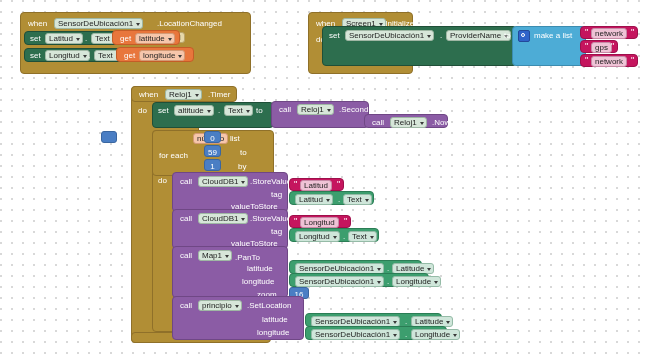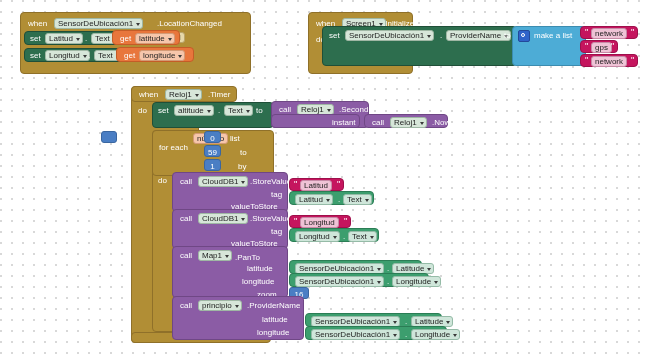--- a/index.html
+++ b/index.html
@@ -227,32 +227,29 @@
     <span class="lbl" style="left:65px;top:3px;">.</span>
     <span class="fld" style="left:71px;top:2px;">Text</span>
     <span class="lbl" style="left:103px;top:3px;">to</span>
   </div>
 
   <div class="blk callblk" style="left:271px;top:101px;width:98px;height:27px;">
     <span class="lbl" style="left:7px;top:3px;">call</span>
     <span class="fld" style="left:25px;top:2px;">Reloj1</span>
     <span class="lbl" style="left:67px;top:3px;">.Second</span>
   </div>
-  <div class="blk callblk" style="left:271px;top:114px;width:89px;height:14px;">
-    <span class="lbl" style="left:60px;top:3px;">instant</span>
-  </div>
   <div class="blk callblk" style="left:364px;top:114px;width:84px;height:14px;">
     <span class="lbl" style="left:7px;top:3px;">call</span>
     <span class="fld" style="left:25px;top:2px;">Reloj1</span>
     <span class="lbl" style="left:67px;top:3px;">.Now</span>
   </div>
 
   <div class="blk ctrl" style="left:152px;top:130px;width:52px;height:202px;"></div>
   <div class="blk ctrl" style="left:152px;top:130px;width:122px;height:46px;">
-    <span class="lbl" style="left:6px;top:12px;">for each</span>
+    <span class="lbl" style="left:6px;top:20px;">for each</span>
     <span class="fld orange plain" style="left:40px;top:2px;">número</span>
     <span class="lbl" style="left:77px;top:3px;">list</span>
     <span class="lbl" style="left:87px;top:17px;">to</span>
     <span class="lbl" style="left:85px;top:31px;">by</span>
   </div>
   <div class="blk numblk" style="left:101px;top:0px;left:101px;top:131px;width:16px;height:12px;left:101px;">
   </div>
   <div class="blk numblk" style="left:204px;top:131px;width:17px;height:12px;">
     <span class="lbl" style="left:0;right:0;top:2px;text-align:center;">0</span>
   </div>
@@ -318,21 +315,21 @@
     <span class="lbl" style="left:97px;top:3px;">.</span>
     <span class="fld green2" style="left:102px;top:2px;">Longitude</span>
   </div>
   <div class="blk numblk" style="left:289px;top:287px;width:20px;height:12px;">
     <span class="lbl" style="left:0;right:0;top:2px;text-align:center;">16</span>
   </div>
 
   <div class="blk callblk" style="left:172px;top:296px;width:132px;height:44px;">
     <span class="lbl" style="left:7px;top:4px;">call</span>
     <span class="fld" style="left:25px;top:3px;">principio</span>
-    <span class="lbl" style="left:74px;top:4px;">.ProviderName</span>
+    <span class="lbl" style="left:74px;top:4px;">.SetLocation</span>
     <span class="lbl" style="left:89px;top:18px;">latitude</span>
     <span class="lbl" style="left:84px;top:31px;">longitude</span>
   </div>
   <div class="blk greengetter" style="left:305px;top:313px;width:137px;height:14px;">
     <span class="fld green2" style="left:5px;top:2px;">SensorDeUbicación1</span>
     <span class="lbl" style="left:99px;top:3px;">.</span>
     <span class="fld green2" style="left:105px;top:2px;">Latitude</span>
   </div>
   <div class="blk greengetter" style="left:305px;top:326px;width:142px;height:14px;">
     <span class="fld green2" style="left:5px;top:2px;">SensorDeUbicación1</span>

